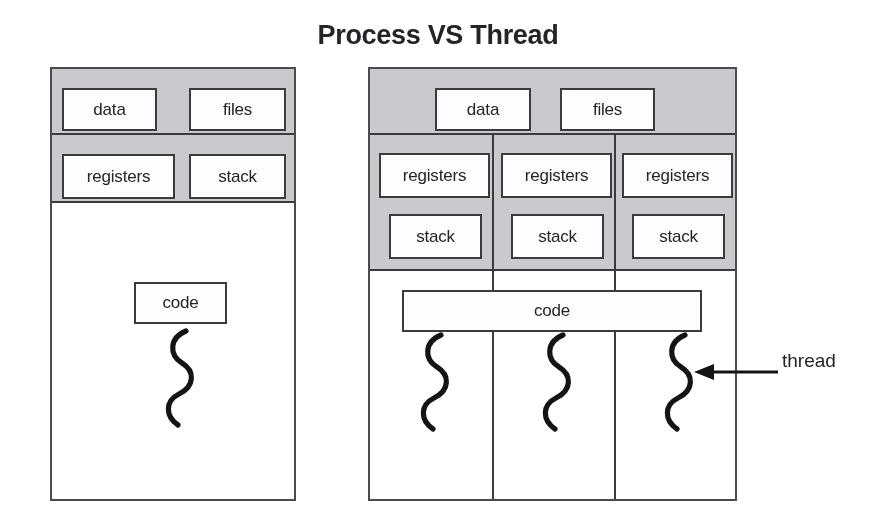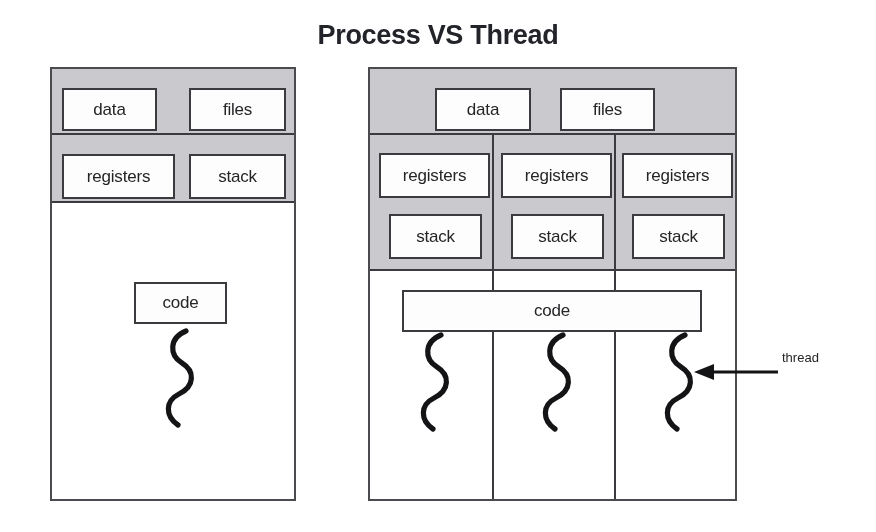--- a/index.html
+++ b/index.html
@@ -88,21 +88,21 @@
     stroke-width: 5.2;
     stroke-linecap: round;
   }
 
   
   .callout-arrow { position: absolute; overflow: visible; }
   .callout-arrow path { stroke: #141416; stroke-width: 3.2; fill: none; }
   .callout-arrow polygon { fill: #141416; }
   .callout-label {
     position: absolute;
-    font-size: 13px;
+    font-size: 19px;
     color: #252528;
     white-space: nowrap;
   }
 </style>
 </head>
 <body>
 
 <div id="stage">
 
   <div class="title">Process VS Thread</div>

